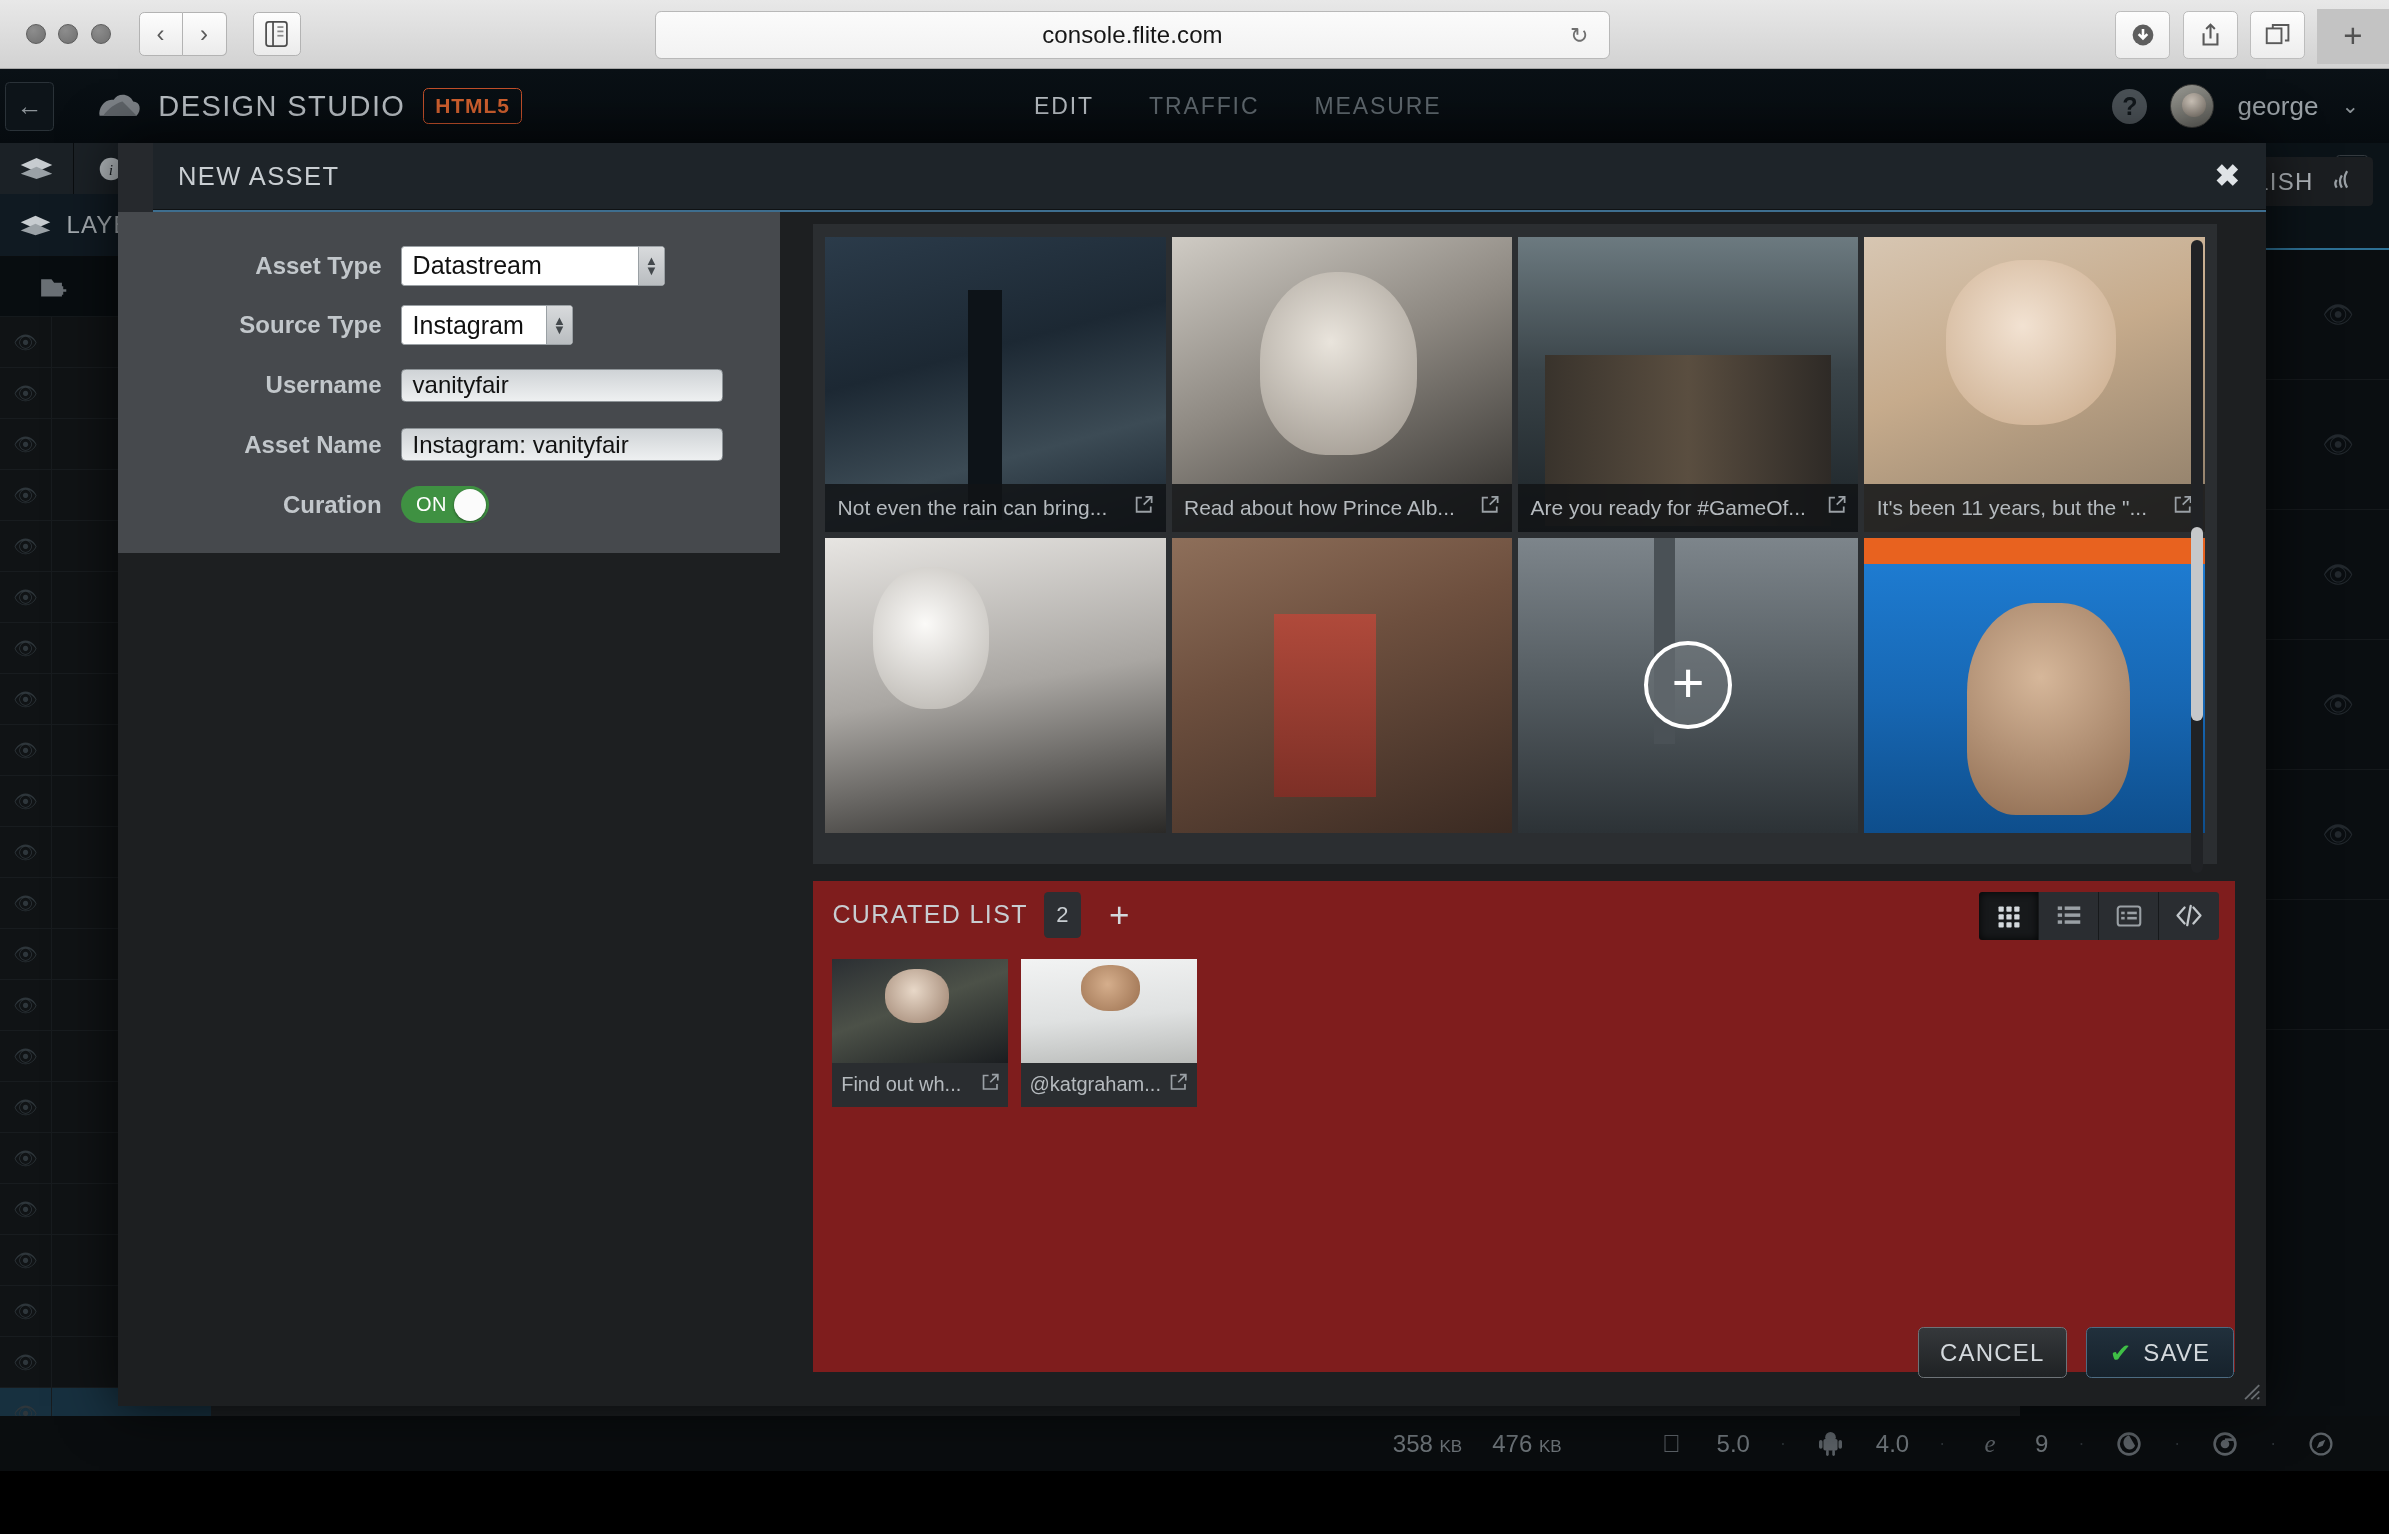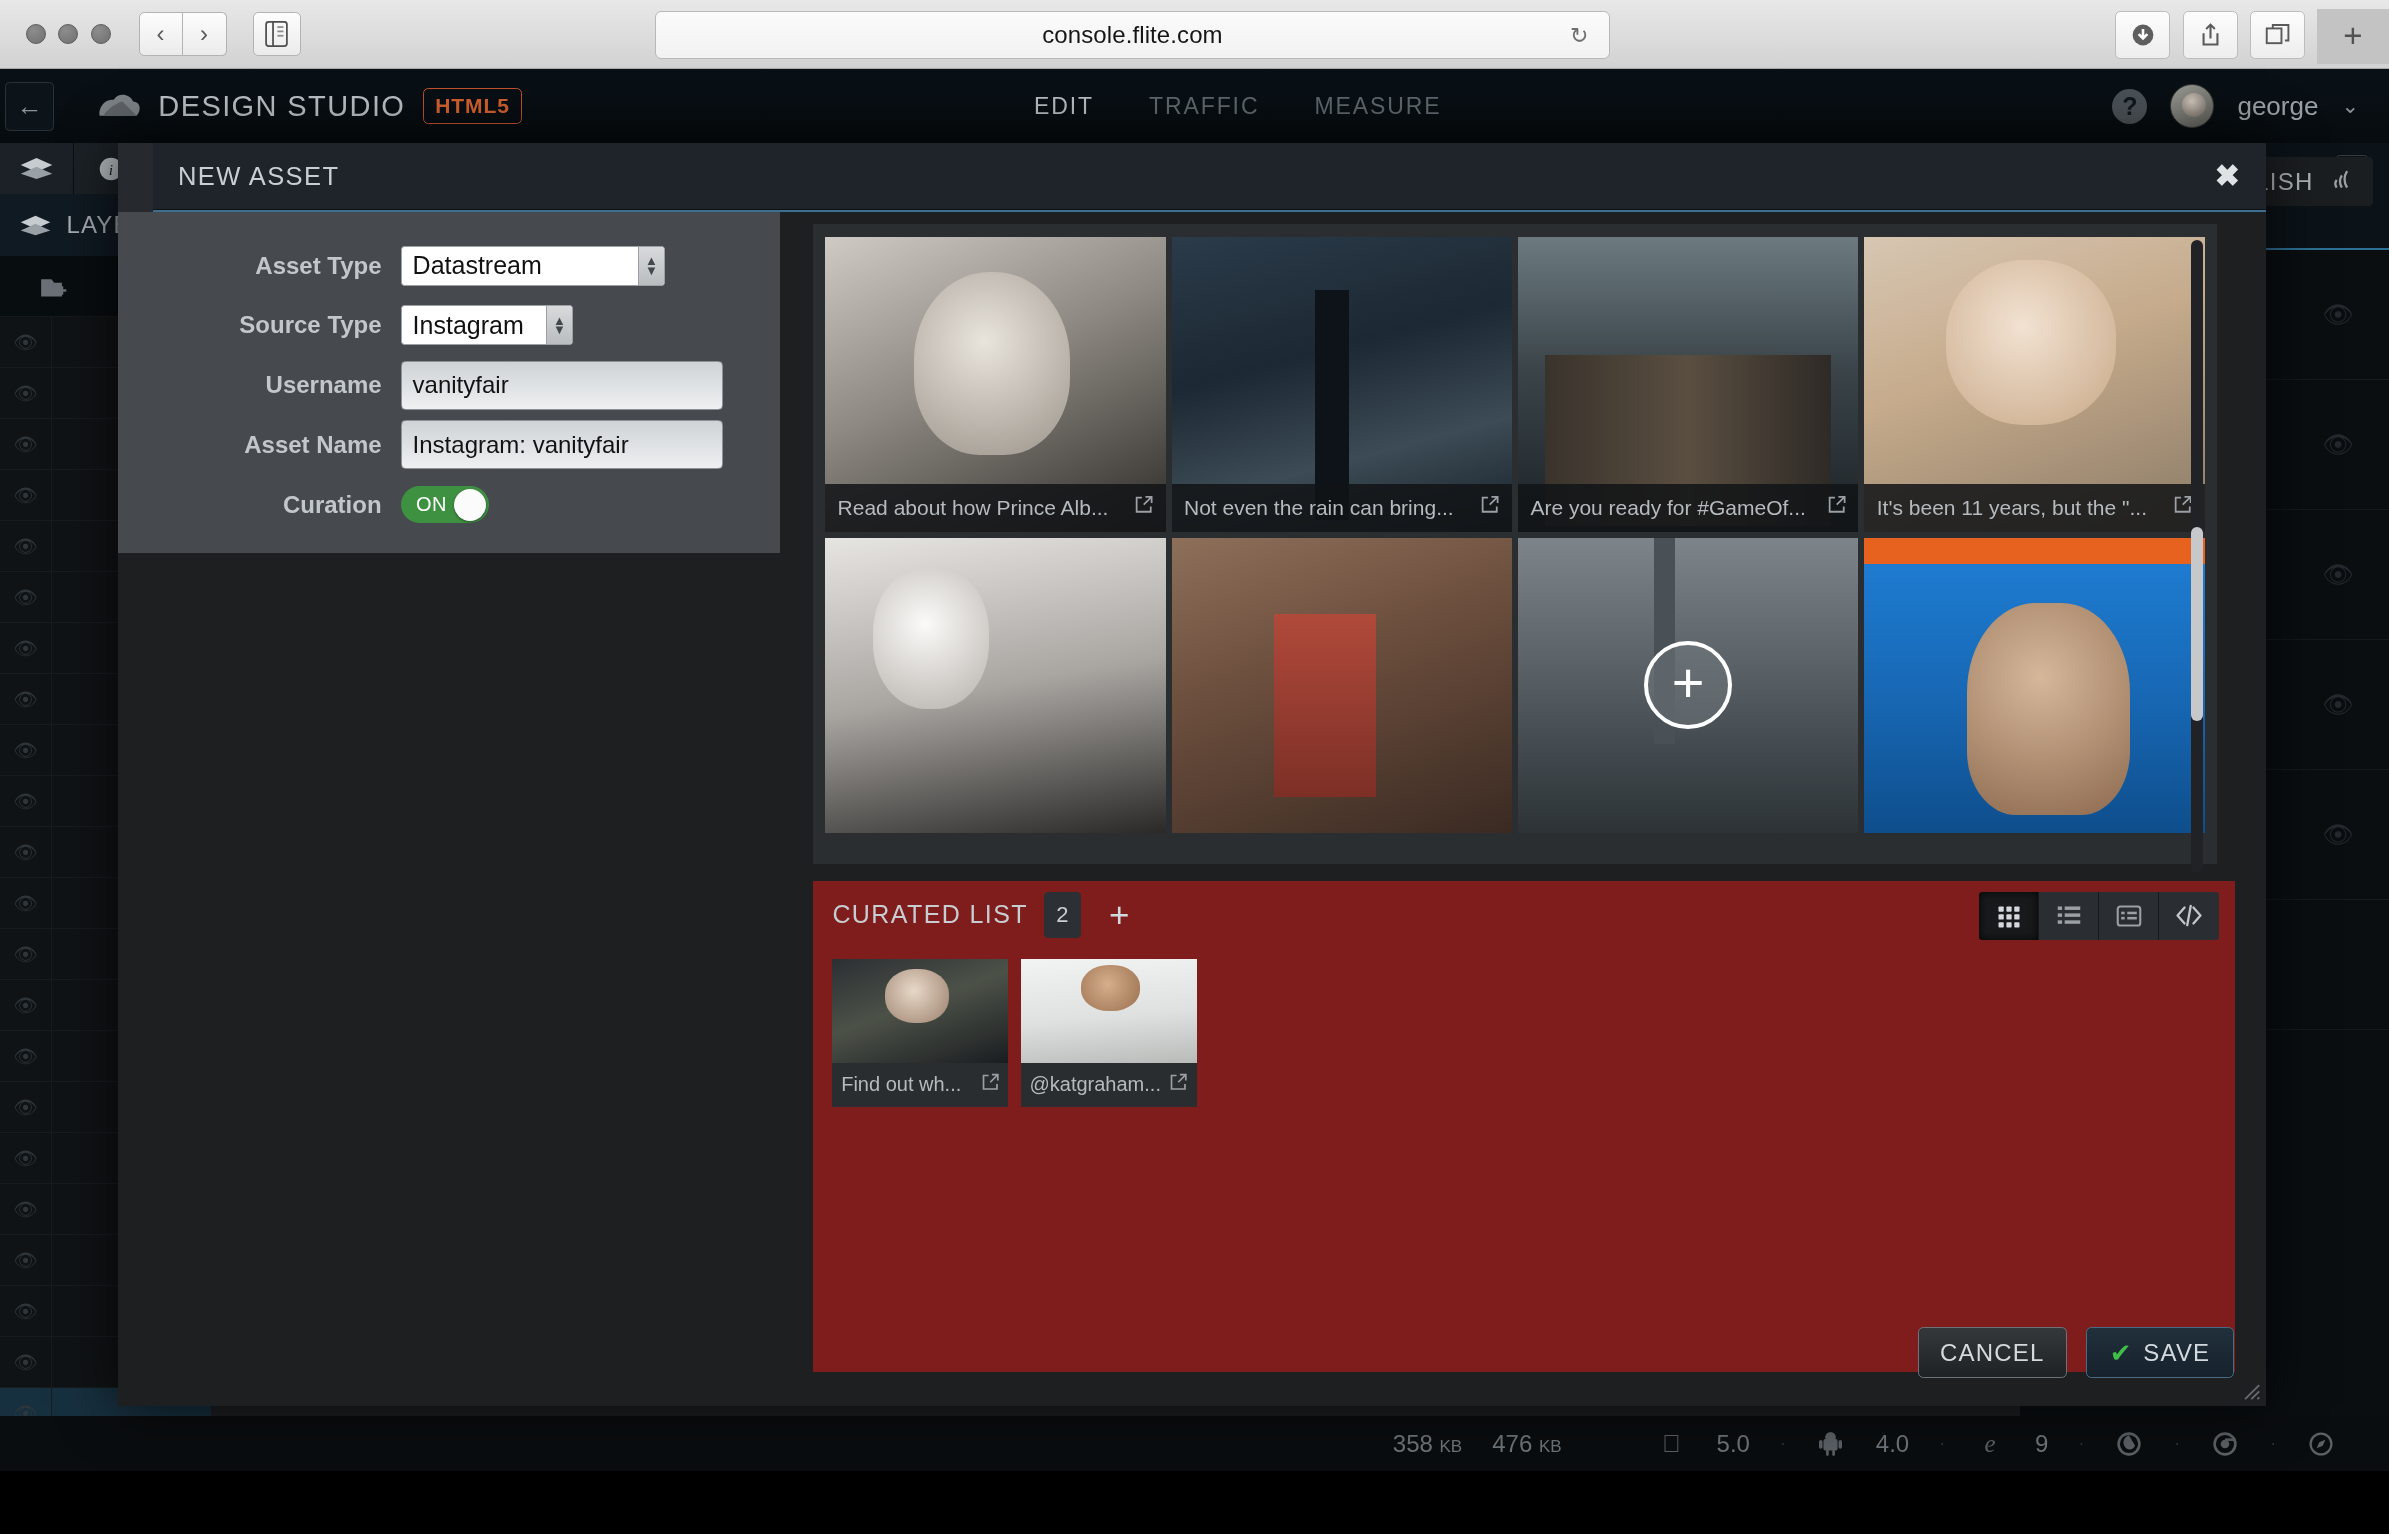--- a/index.html
+++ b/index.html
@@ -181,21 +181,21 @@
     font-size:25px; color:#111;
   }
   .sel-w1 { width:264px; } .sel-w2 { width:172px; }
   .spinner {
     position:absolute; right:0; top:0; bottom:0; width:26px;
     background:linear-gradient(#d8dadc,#b9bdc0); border-left:0.9px solid #9aa0a4;
     border-radius:0 2.6px 2.6px 0; display:flex; flex-direction:column;
     align-items:center; justify-content:center; color:#43484c; font-size:13px; line-height:9.7px;
   }
   .ftext {
-    width:322px; height:49px; border-radius:4.4px; border:0.9px solid #8d9397;
+    width:322px; height:33px; border-radius:4.4px; border:0.9px solid #8d9397;
     background:linear-gradient(#cfd3d6,#eef0f1); padding-left:10.6px;
     display:flex; align-items:center; font-size:24px; color:#121212;
   }
   .ftext.ph { color:#9097a0; background:linear-gradient(#c7cbce,#e7e9eb); }
   .toggle {
     width:88px; height:37px; border-radius:18.5px; background:#3f9142;
     display:flex; align-items:center; position:relative;
   }
   .toggle .on-lbl { color:#fff; font-size:20px; margin-left:15px; letter-spacing:0.4px; }
   .toggle .knob { position:absolute; right:2.6px; top:2.6px; width:32px; height:32px;
@@ -626,35 +626,35 @@
             <span class="on-lbl">ON</span>
             <span class="knob"></span>
           </div>
         </div>
       </div>
 
       <div class="stream-wrap">
         <div class="stream-scroll">
           <div class="grid">
             <div class="cell imgbtn">
-              <div class="photo p2"></div>
+              <div class="photo p1"></div>
               <div class="cap">
-                <span class="t">Read about how Prince Alb...</span>
+                <span class="t">Not even the rain can bring...</span>
                 <span class="ext">
                   <svg width="19.4" height="19.4" viewBox="0 0 22 22">
                       <path d="M9 3 H3 v16 h16 v-6" fill="none" stroke="#9aa0a5" stroke-width="2"></path>
                       <path d="M13 2 h7 v7 M20 2 L11 11" fill="none" stroke="#9aa0a5" stroke-width="2"></path>
                     </svg>
                 </span>
               </div>
             </div>
             <div class="cell imgbtn">
-              <div class="photo p1"></div>
+              <div class="photo p2"></div>
               <div class="cap">
-                <span class="t">Not even the rain can bring...</span>
+                <span class="t">Read about how Prince Alb...</span>
                 <span class="ext">
                   <svg width="19.4" height="19.4" viewBox="0 0 22 22">
                       <path d="M9 3 H3 v16 h16 v-6" fill="none" stroke="#9aa0a5" stroke-width="2"></path>
                       <path d="M13 2 h7 v7 M20 2 L11 11" fill="none" stroke="#9aa0a5" stroke-width="2"></path>
                     </svg>
                 </span>
               </div>
             </div>
             <div class="cell imgbtn">
               <div class="photo p3"></div>

